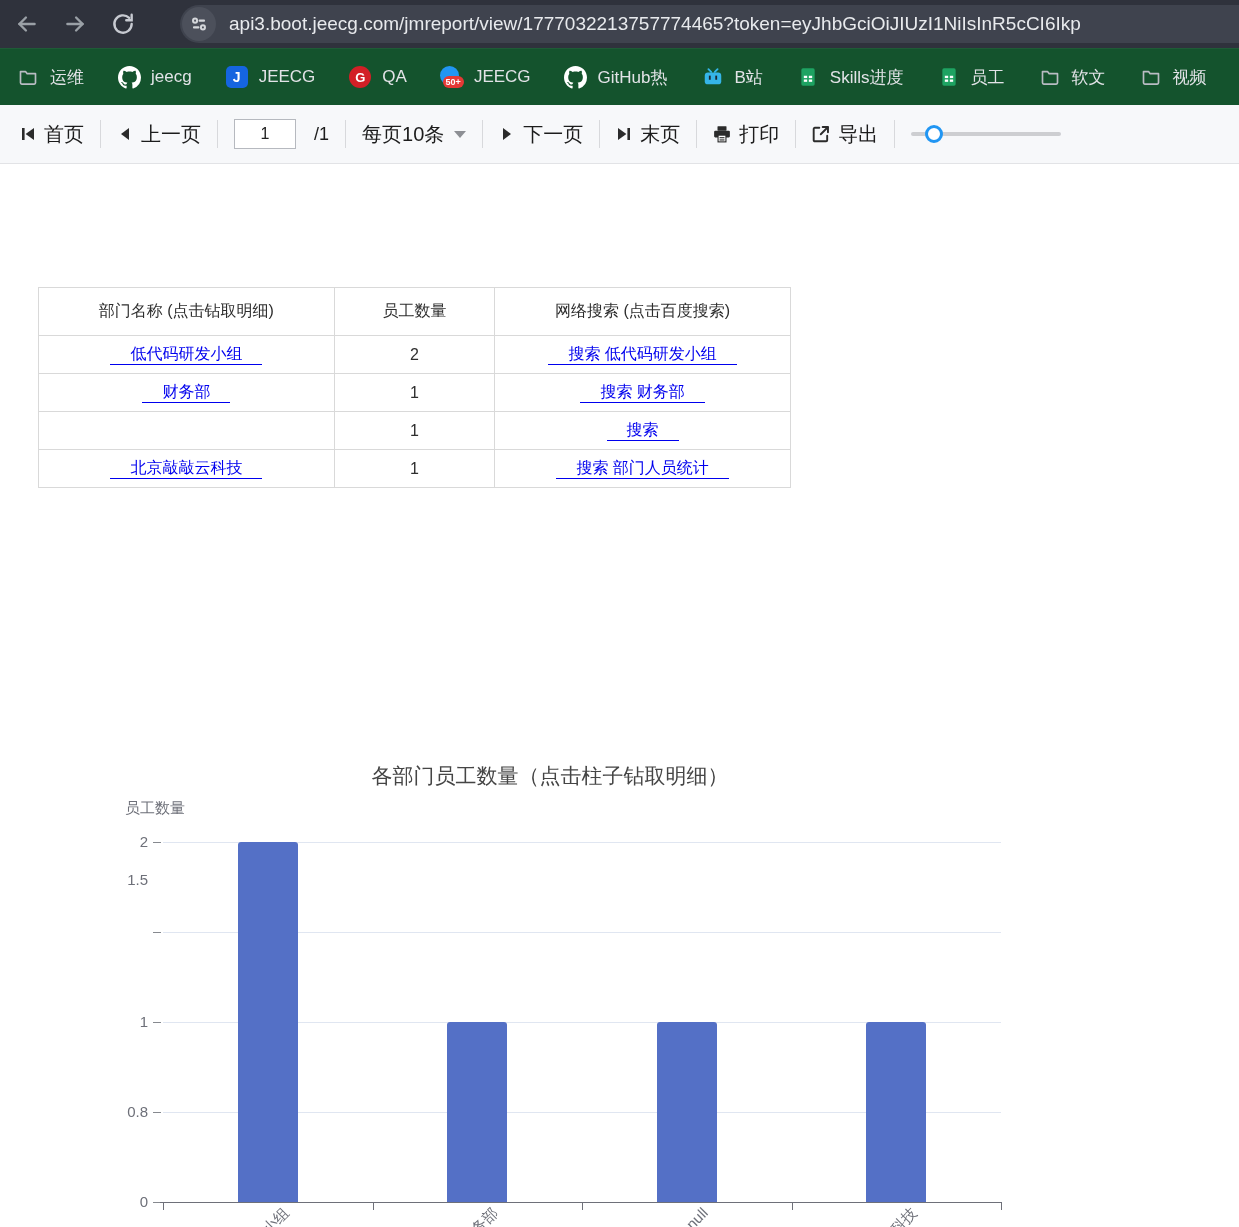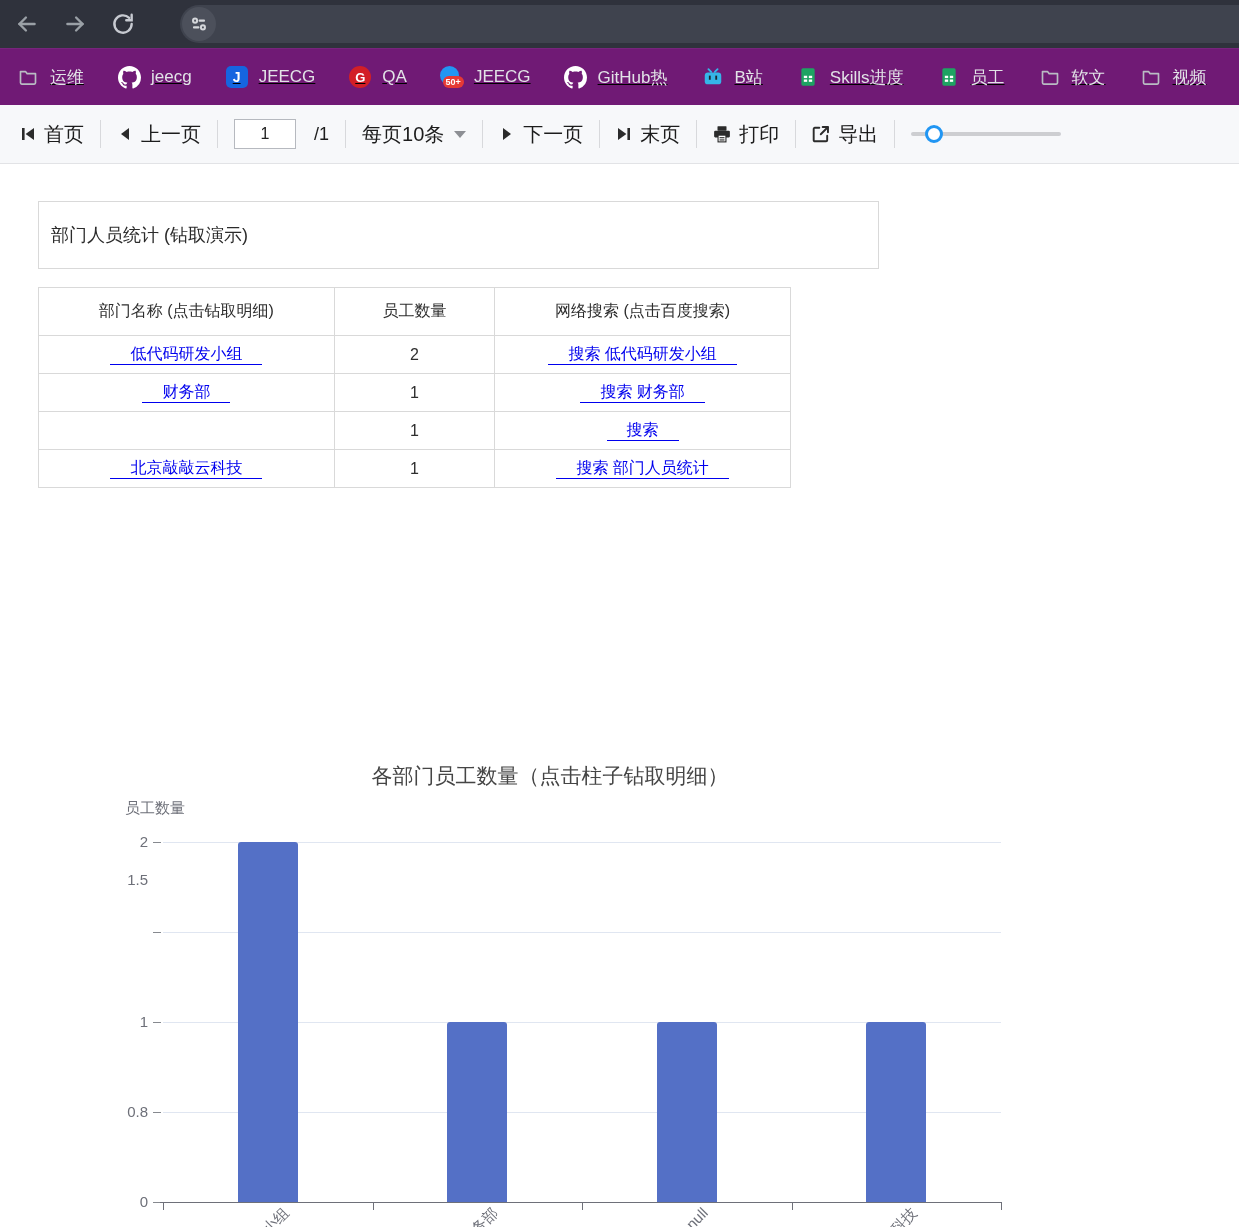--- a/index.html
+++ b/index.html
@@ -13,22 +13,22 @@
   .nav-ic { width:26px; height:26px; margin-left:22px; flex:0 0 auto; }
   .nav-ic:first-child { margin-left:14px; }
   .url-pill { position:absolute; left:180px; top:5px; width:1080px; height:38px;
     background:#3f434e; border-radius:19px; display:flex; align-items:center; }
   .tune-circle { width:34px; height:34px; border-radius:50%; background:#4c505b;
     margin-left:2px; display:flex; align-items:center; justify-content:center; flex:0 0 auto; }
   .url-text { color:#e8eaed; font-size:19px; margin-left:13px; white-space:nowrap; overflow:hidden; }
 
   
   .bookmarks { position:absolute; left:0; top:48px; width:1239px; height:57px;
-    background:#701a75; border-top:1px solid rgba(255,255,255,.05);
-    display:flex; align-items:center; gap:33px; padding-left:16px; overflow:hidden;text-decoration:underline; }
+    background:#14532d; border-top:1px solid rgba(255,255,255,.05);
+    display:flex; align-items:center; gap:33px; padding-left:16px; overflow:hidden; }
   .bm-item { display:flex; align-items:center; gap:10px; flex:0 0 auto; cursor:pointer; }
   .bm-label { color:#e2e3e7; font-size:17px; white-space:nowrap; }
   .bm-ic { display:flex; align-items:center; justify-content:center; width:24px; height:24px; flex:0 0 auto; }
   .ic-j { width:22px; height:22px; border-radius:5px; background:#1565e0; color:#fff;
     font-weight:bold; font-size:14px; display:flex; align-items:center; justify-content:center; }
   .ic-g { width:22px; height:22px; border-radius:50%; background:#d21f26; color:#fff;
     font-weight:bold; font-size:13px; display:flex; align-items:center; justify-content:center; }
   .ic-99 { position:relative; width:24px; height:22px; }
   .ic-99 .c { position:absolute; left:0; top:0; width:19px; height:19px; border-radius:50%; background:#2196f3; }
   .ic-99 .p { position:absolute; right:0; bottom:0; background:#e53935; color:#fff; font-size:9px;
@@ -96,20 +96,21 @@
       </svg>
     <div class="url-pill">
       <div class="tune-circle">
         <svg width="18" height="18" viewBox="0 0 16 16" fill="none" stroke="#d5d7db" stroke-width="1.8" stroke-linecap="round">
           <circle cx="4.5" cy="5" r="1.8"></circle>
             <line x1="8.5" y1="5" x2="12.5" y2="5"></line>
           <circle cx="11.5" cy="11" r="1.8"></circle>
             <line x1="3.5" y1="11" x2="7.5" y2="11"></line>
         </svg>
       </div>
+      <span class="url-text">api3.boot.jeecg.com/jmreport/view/1777032213757774465?token=eyJhbGciOiJIUzI1NiIsInR5cCI6Ikp</span>
     </div>
   </div>
 
   <div class="bookmarks" id="bookmarks">
       <div class="bm-item">
         <span class="bm-ic">
           <svg width="22" height="20" viewBox="0 0 24 24" fill="none" stroke="#b9bcc3" stroke-width="2" stroke-linejoin="round">
             <path d="M3 5.5h6l2 2.5h10v11a1.5 1.5 0 0 1-1.5 1.5h-15A1.5 1.5 0 0 1 3 19z"></path>
           </svg>
         </span>
@@ -265,23 +266,20 @@
         </svg>
       <span>导出</span>
     </div>
     <div class="tb-sep"></div>
     <div class="slider">
       <div class="track"></div>
       <div class="knob"></div>
     </div>
   </div>
 
-  <div class="title-box">
-    <span>部门人员统计 (钻取演示)</span>
-  </div>
 
   <table class="report">
     <colgroup>
         <col style="width:330px">
         <col style="width:181px">
         <col style="width:330px">
       </colgroup>
     <thead>
       <tr>
         <th>部门名称 (点击钻取明细)</th>

